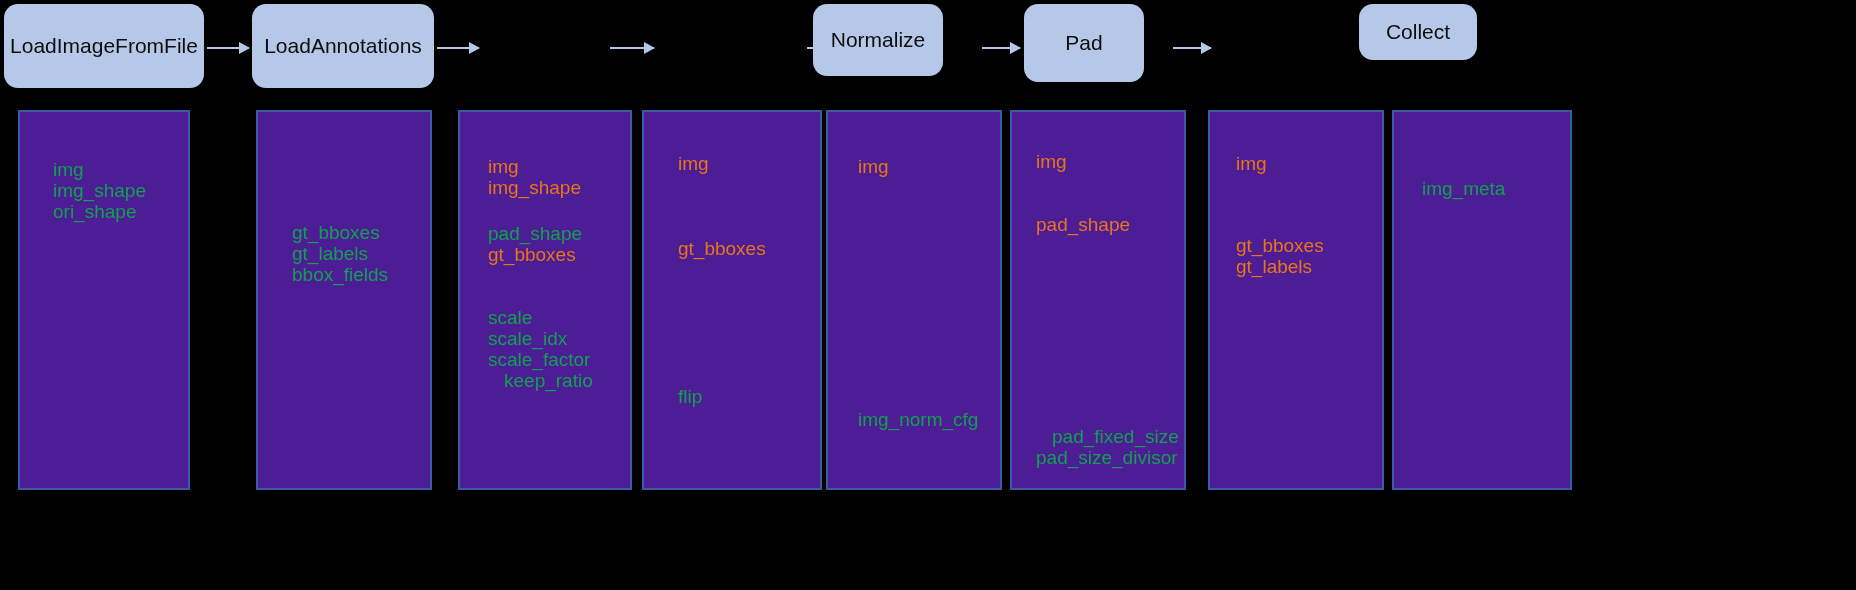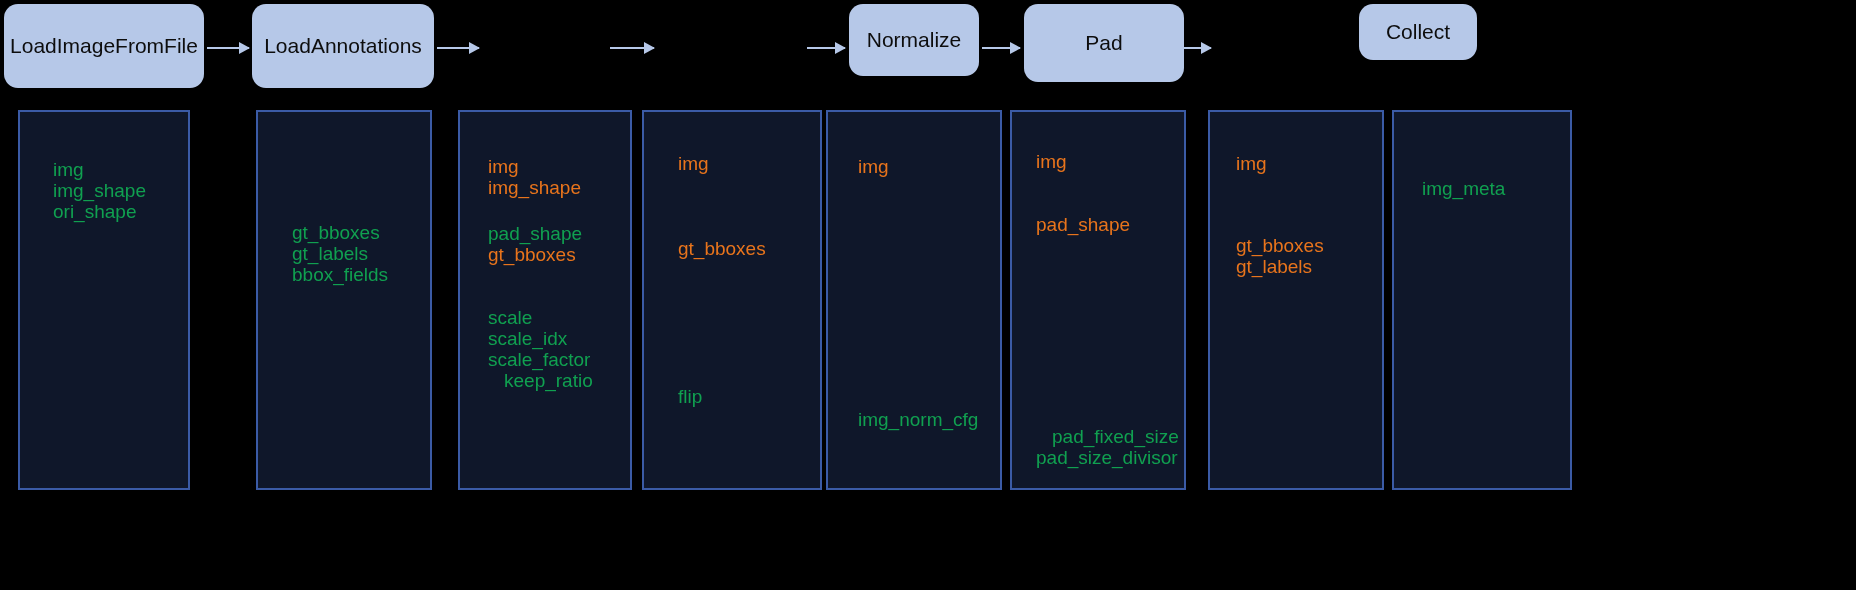--- a/index.html
+++ b/index.html
@@ -67,42 +67,42 @@
     border-bottom: 6px solid transparent;
   }
 
   
   .keycol {
     position: absolute;
     top: 110px;
     height: 380px;
     border: 2px solid #3b5ba6;
     box-sizing: border-box;
-    background: #0f172a;
+    background: #4c1d95;
   }
 
   .key {
     position: absolute;
     font-size: 19px;
     line-height: 1;
     white-space: nowrap;
   }
   .key.orange { color: #e8741c; }
   .key.green  { color: #10a050; }
 </style>
 </head>
 <body>
 
 <div id="diagram">
 
   <div class="stage-row" id="stage-row">
       <div class="stage" style="left: 4px; width: 200px; height: 84px;">LoadImageFromFile</div>
       <div class="stage" style="left: 252px; width: 182px; height: 84px;">LoadAnnotations</div>
-      <div class="stage" style="left: 849px; width: 130px; height: 72px;">Normalize</div>
-      <div class="stage" style="left: 1024px; width: 160px; height: 78px;">Pad</div>
+      <div class="stage" style="left: 813px; width: 130px; height: 72px;">Normalize</div>
+      <div class="stage" style="left: 1024px; width: 120px; height: 78px;">Pad</div>
       <div class="stage" style="left: 1359px; width: 118px; height: 56px;">Collect</div>
       <div class="arrow" style="left: 207px; width: 42px;"></div>
       <div class="arrow" style="left: 437px; width: 42px;"></div>
       <div class="arrow" style="left: 610px; width: 44px;"></div>
       <div class="arrow" style="left: 807px; width: 38px;"></div>
       <div class="arrow" style="left: 982px; width: 38px;"></div>
       <div class="arrow" style="left: 1173px; width: 38px;"></div>
       <div class="arrow" style="left: 1381px; width: 36px;"></div>
     </div>
 

